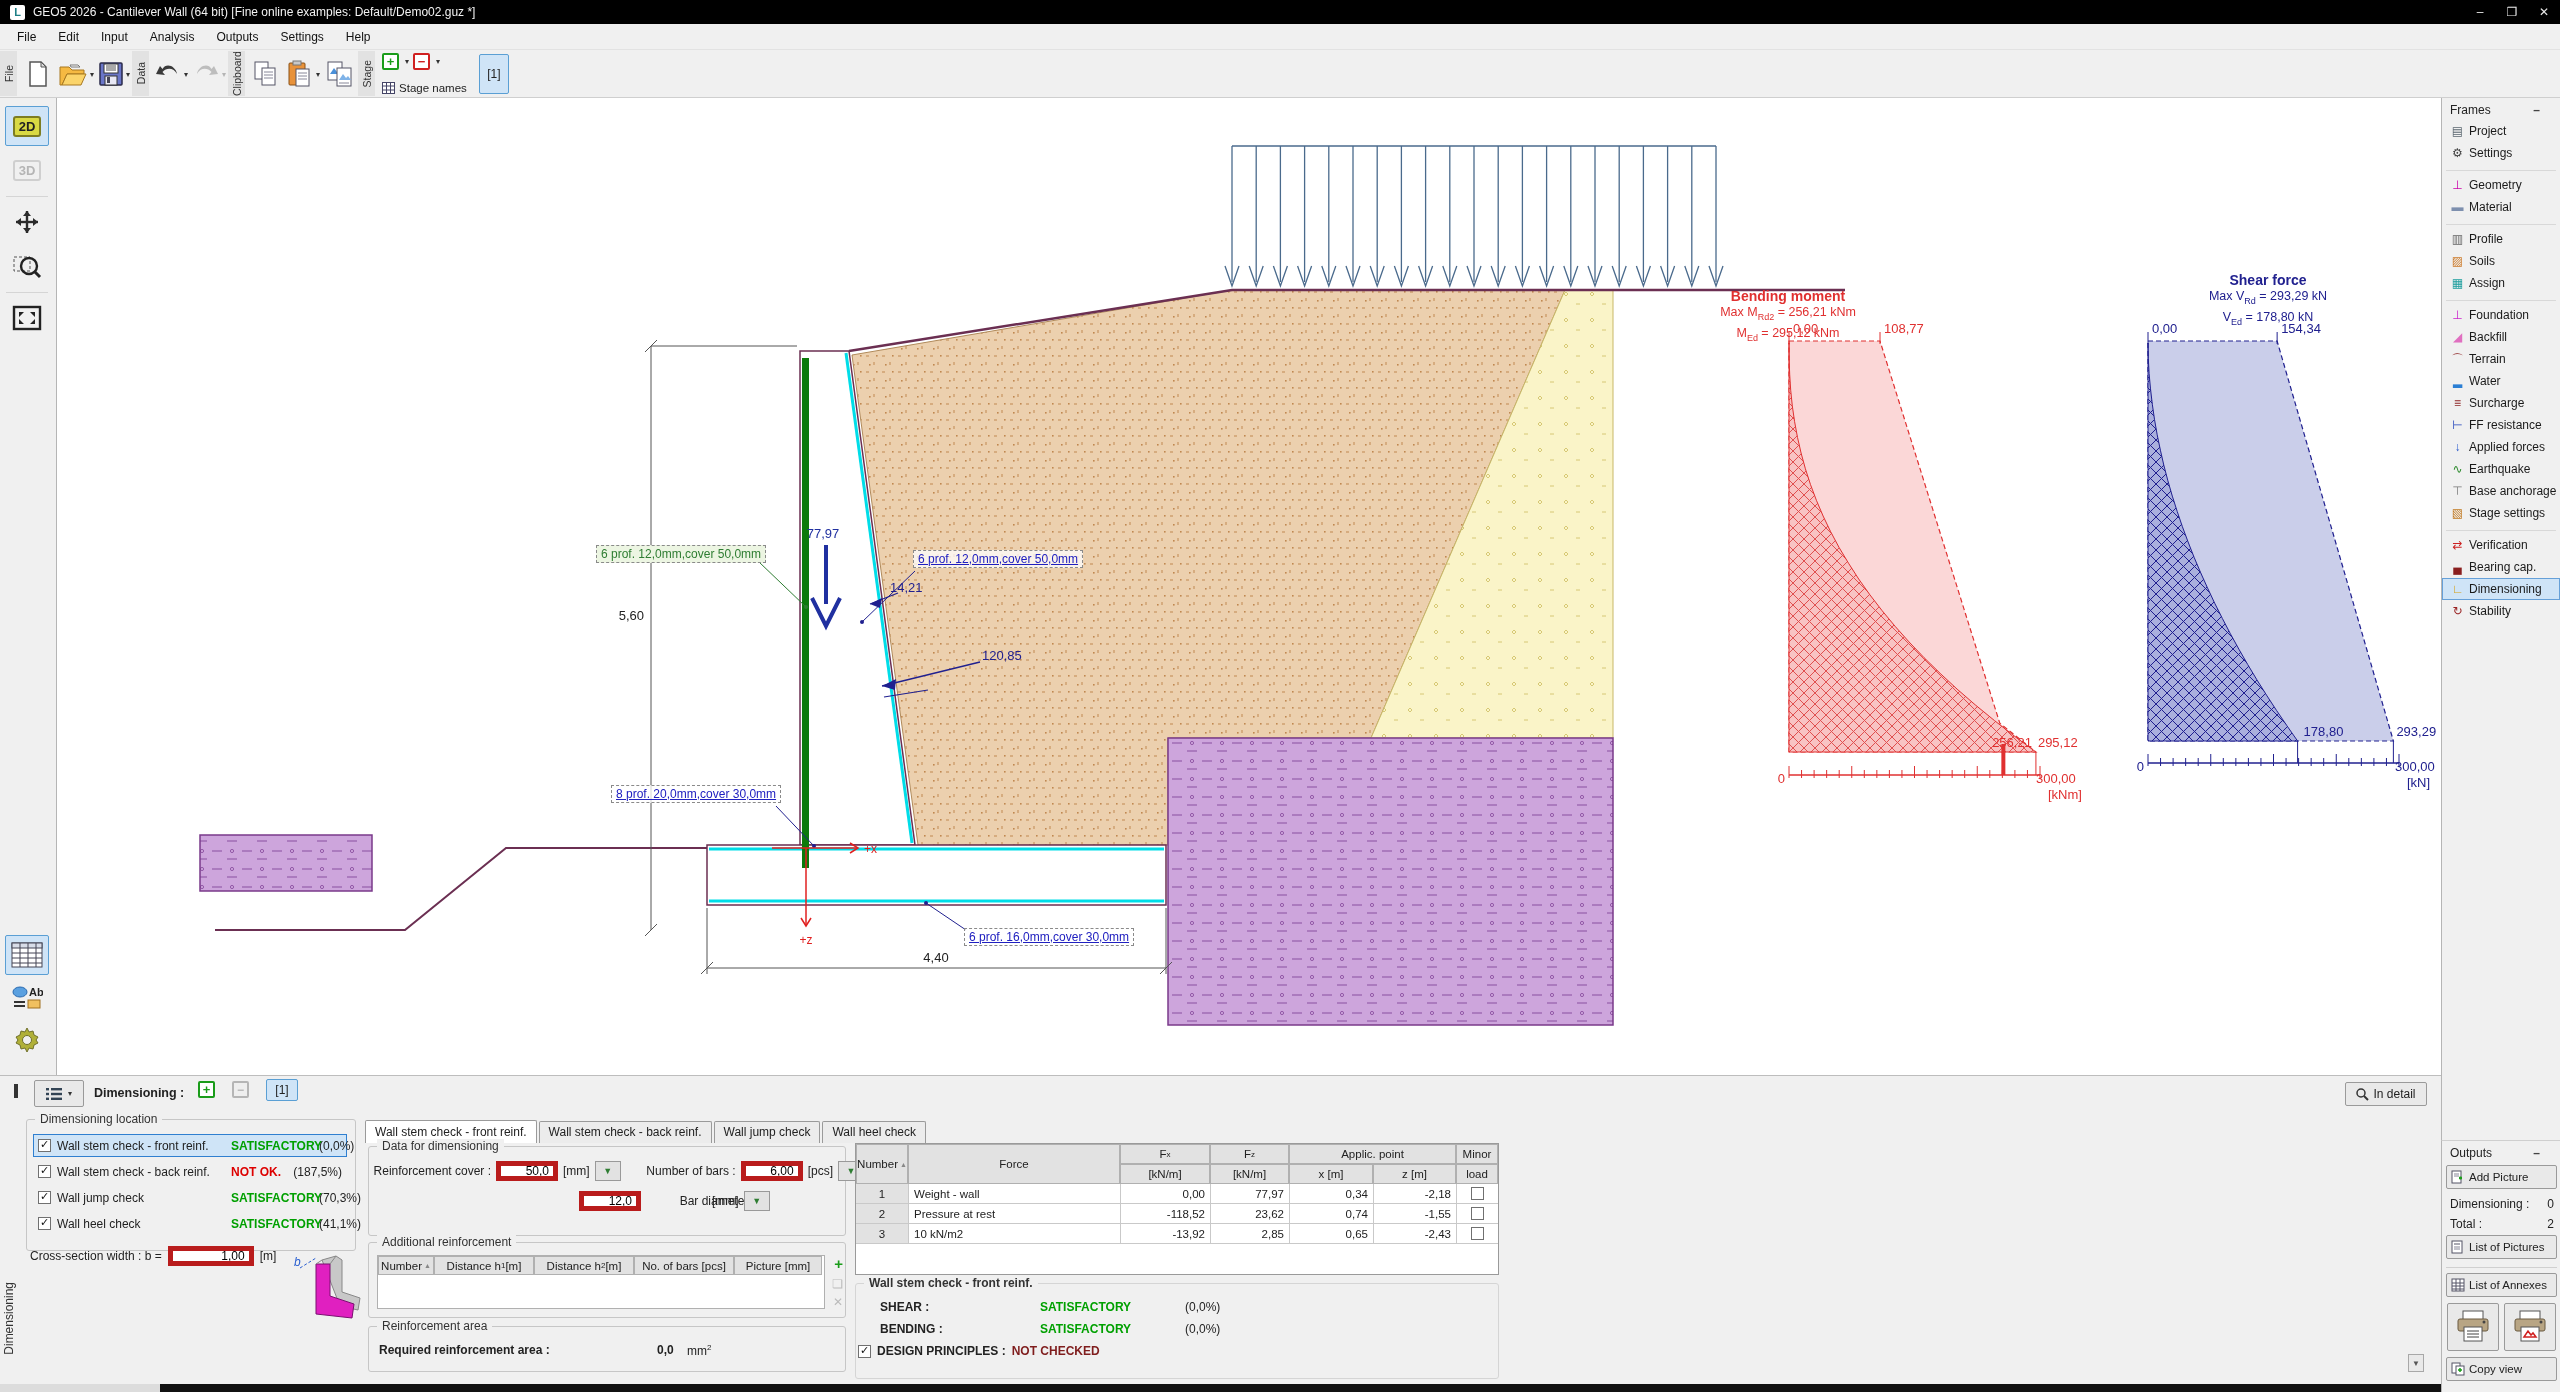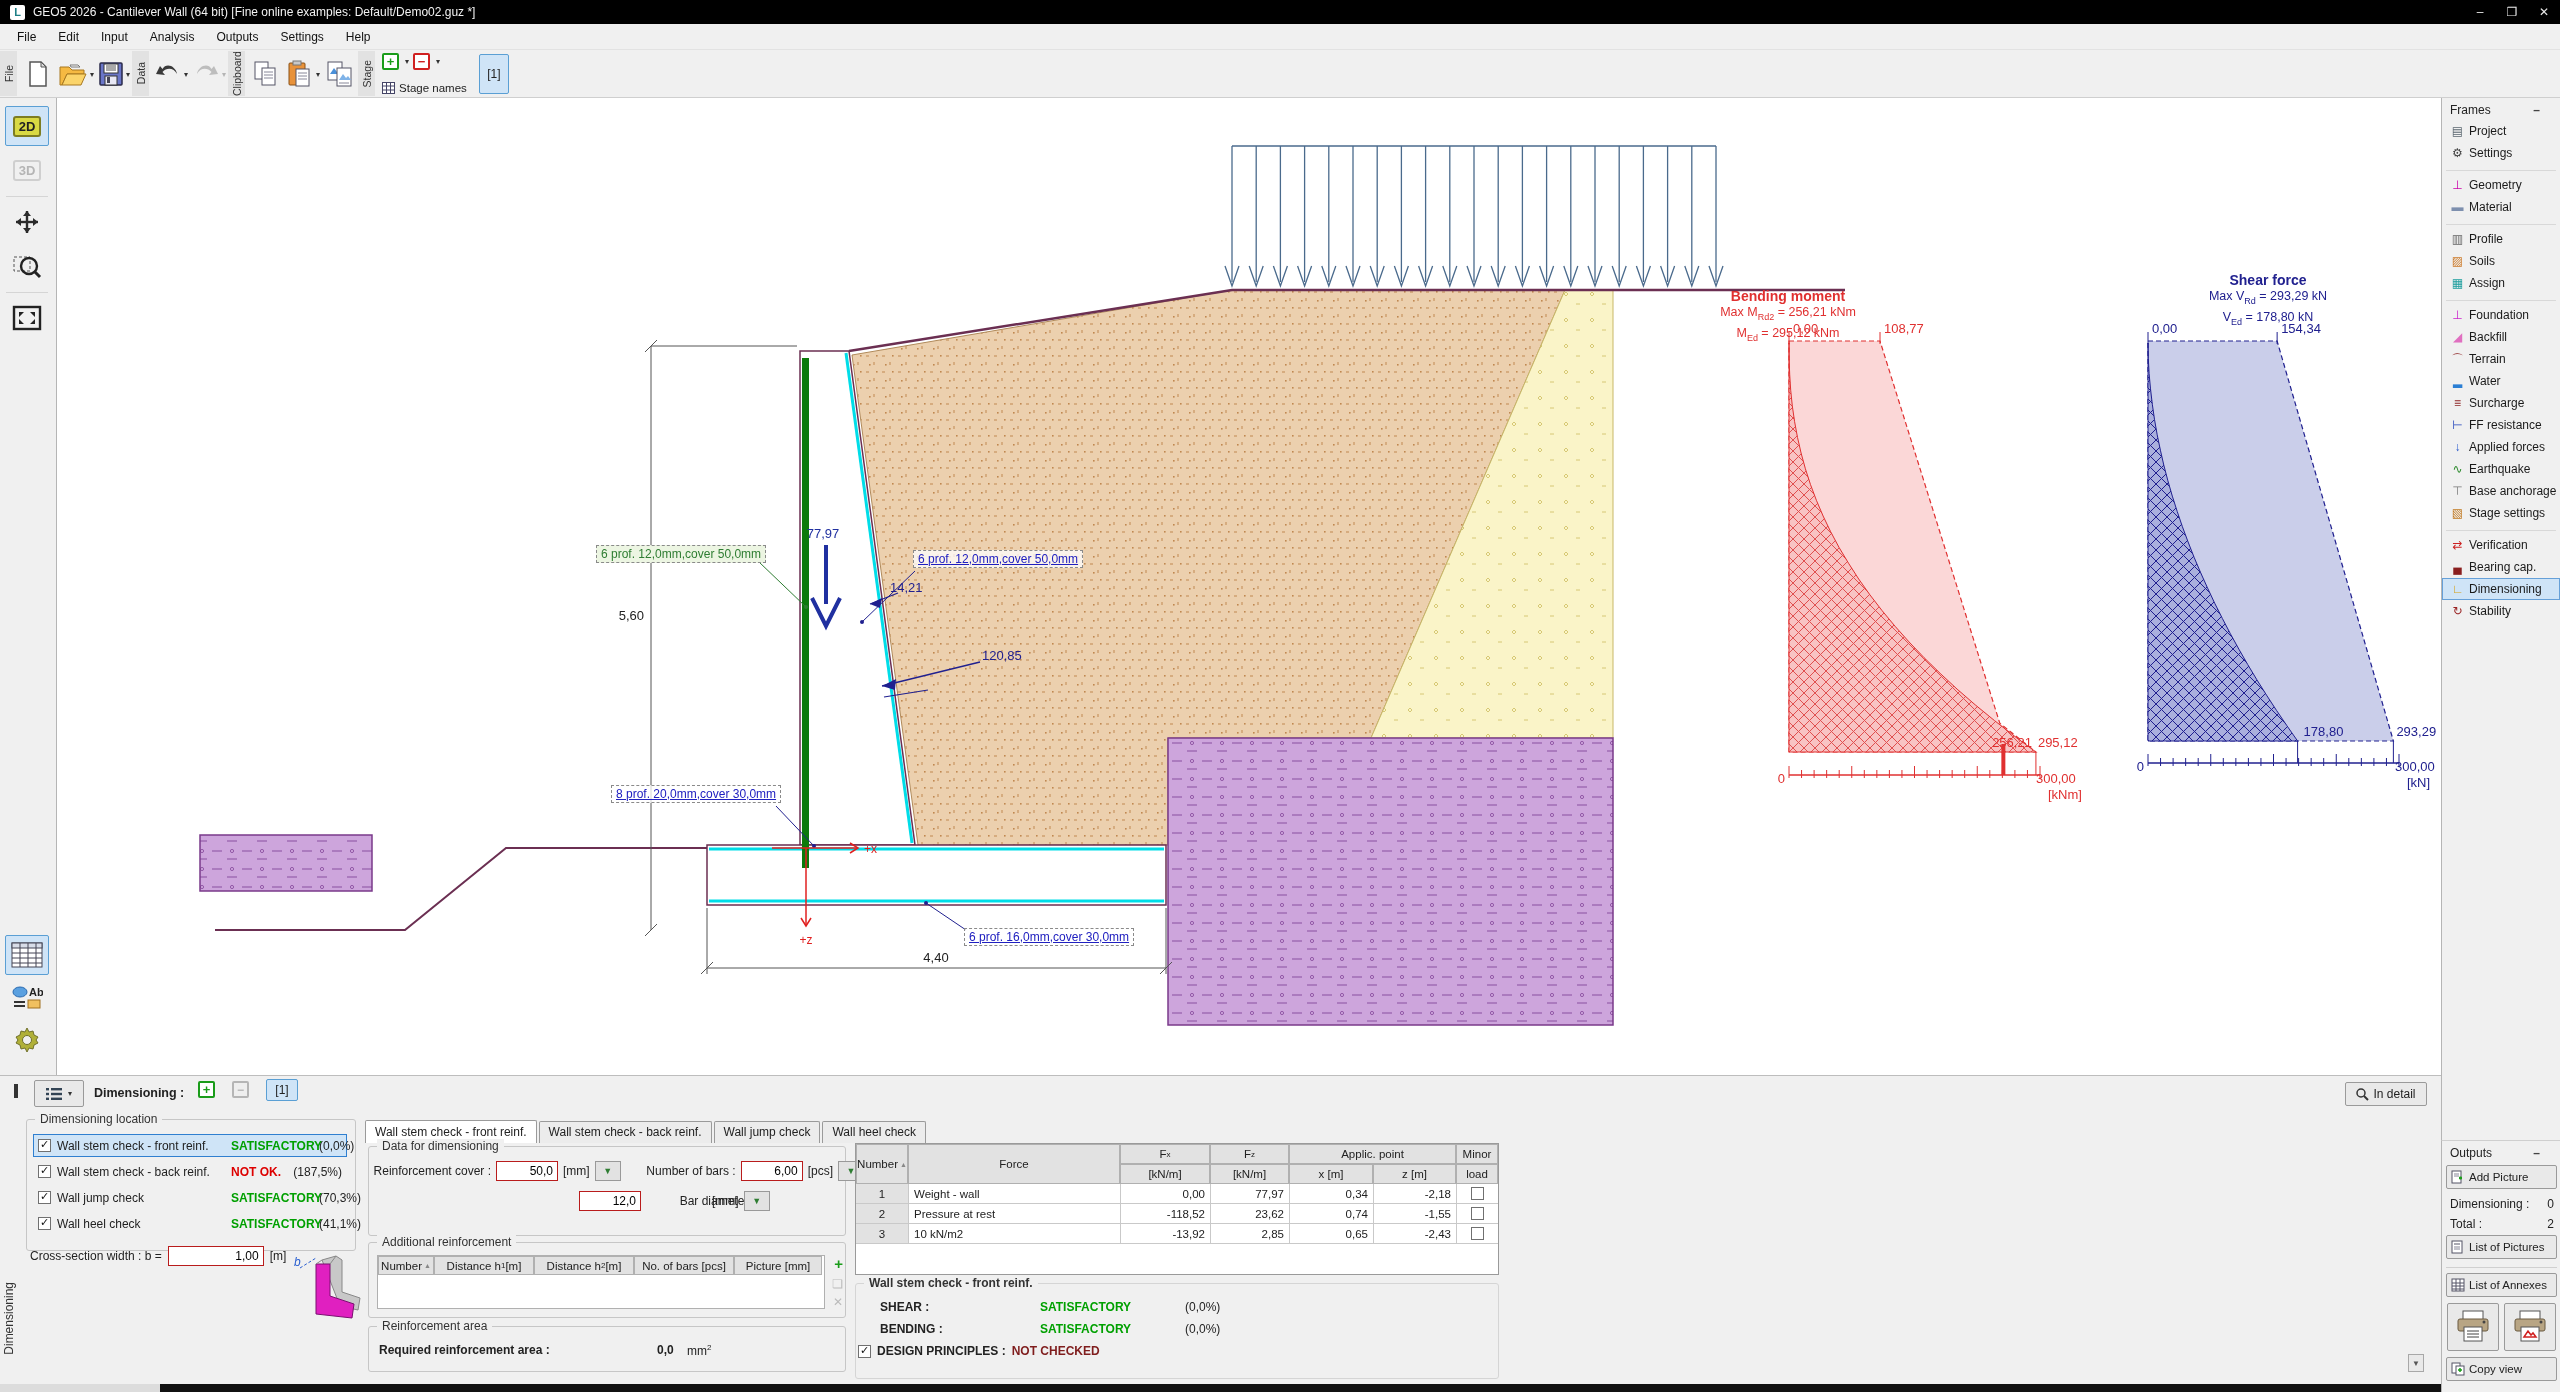--- a/index.html
+++ b/index.html
@@ -66,21 +66,21 @@
   .checkbox{width:13px;height:13px;background:#fff;border:1px solid #707070;position:relative;flex:none}
   .checkbox.checked:after{content:"✓";position:absolute;left:1px;top:-2px;font-size:11px;color:#111}
   .loc-row{position:absolute;left:6px;width:314px;height:23px;display:flex;align-items:center;gap:6px;border:1px solid transparent;padding:0 4px}
   .loc-row.selected{background:#cfe4f7;border-color:#2f7fd0}
   .loc-row .ll{font-size:12px;flex:none;width:168px}
   .loc-row .st{font-size:12px;font-weight:bold;width:82px}
   .loc-row .pc{font-size:12px;margin-left:auto}
   .tab{display:inline-block;padding:3px 9px 4px 9px;font-size:12px;background:#ececec;border:1px solid #9a9a9a;border-bottom:none;margin-right:2px;border-radius:2px 2px 0 0;color:#222}
   .tab.active{background:#fff;position:relative;top:0px;padding-top:4px}
   .field-lbl{font-size:12px;color:#222;white-space:nowrap}
-  .tinput{background:#fff;border:1px solid #b91c1c;height:20px;font-size:12px;text-align:right;padding-right:4px;font-family:inherit}
+  .tinput{background:#fff;border:5px solid #b91c1c;height:20px;font-size:12px;text-align:right;padding-right:4px;font-family:inherit}
   .dropbtn{width:26px;height:20px;background:#e2e2e2;border:1px solid #999;display:flex;align-items:center;justify-content:center;color:#2e7d32;font-size:9px}
   .thead-cell{position:absolute;background:#e2e2e2;border:1px solid #b0b0b0;font-size:11.5px;display:flex;align-items:center;justify-content:center;color:#222}
   .ft-row{display:grid;grid-template-columns:52px 212px 90px 79px 84px 83px 42px;height:20px}
   .ft-cell{border-left:1px solid #c9c9c9;border-bottom:1px solid #c9c9c9;font-size:11.5px;display:flex;align-items:center;padding:0 5px;background:#fff}
   .ft-cell.num{background:#e2e2e2;justify-content:center;border-left:none}
   .ft-cell.r{justify-content:flex-end}
   .ft-cell.c{justify-content:center}
   .chk-lbl{font-weight:bold;font-size:12px}
   .status{font-weight:bold;font-size:12px}
   #side-tab{position:absolute;left:0px;top:1245px;width:18px;height:146px;display:flex;align-items:center;justify-content:center}
@@ -759,21 +759,21 @@
         <div class="loc-row" style="top: 92px;">
           <span class="checkbox checked"></span>
           <span class="ll">Wall heel check</span>
           <span class="st" style="color: rgb(0, 160, 0);">SATISFACTORY</span>
           <span class="pc">(41,1%)</span>
         </div>
       </div>
   </div>
   <div style="position:absolute;left:30px;top:170px;display:flex;align-items:center;gap:6px">
     <span class="field-lbl">Cross-section width : b =</span>
-    <input class="tinput" style="width: 96px;" value="1,00">
+    <input class="tinput" style="width: 86px;" value="1,00">
     <span class="field-lbl">[m]</span>
   </div>
   <svg style="position:absolute;left:286px;top:176px" width="76" height="70" viewBox="0 0 76 70">
     <text x="8" y="14" font-size="12" font-style="italic" fill="#2a5fd0">b</text>
     <line x1="14" y1="16" x2="30" y2="6" stroke="#2a5fd0" stroke-width="1" stroke-dasharray="3 2"></line>
     <polygon points="36,8 50,4 56,8 56,40 74,46 72,58 54,54" fill="#c8c8c8" stroke="#888"></polygon>
     <polygon points="30,12 44,12 44,44 68,52 66,66 30,62" fill="#e020c0" stroke="#7a1070"></polygon>
     <line x1="30" y1="12" x2="36" y2="8" stroke="#888"></line>
       <line x1="44" y1="12" x2="50" y2="4" stroke="#888"></line>
   </svg>

